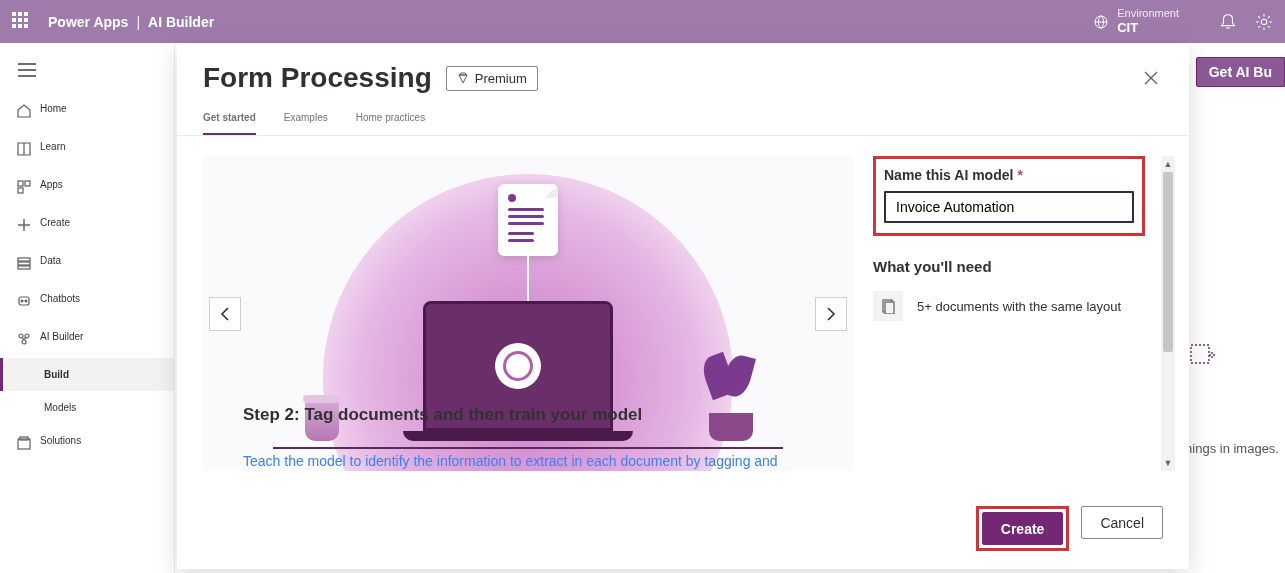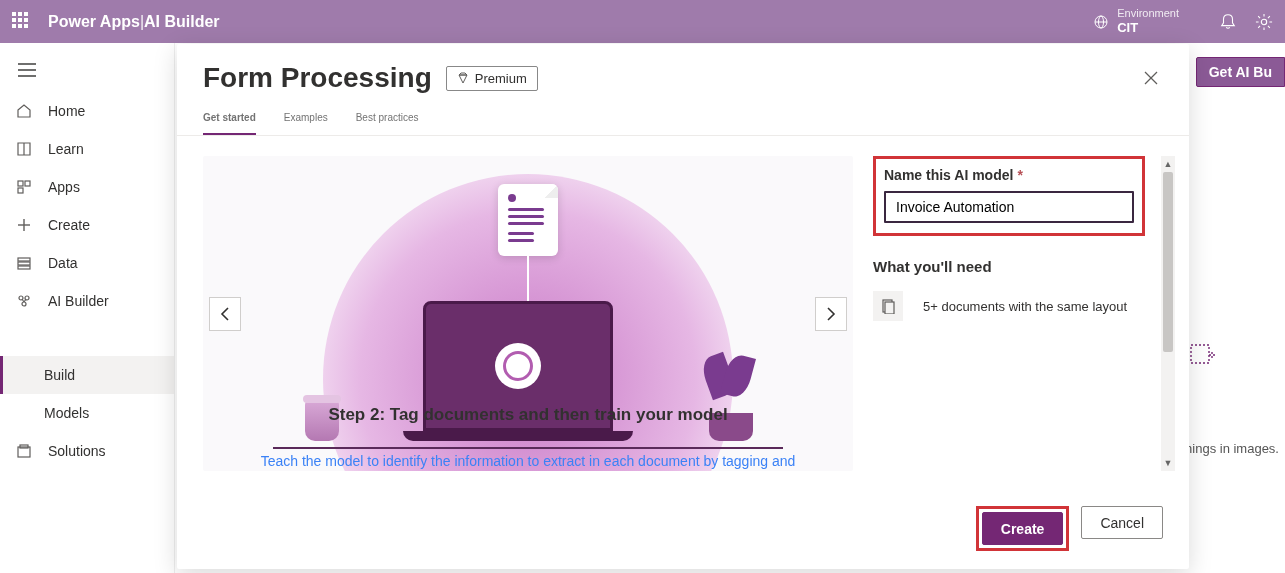--- a/index.html
+++ b/index.html
@@ -2,40 +2,40 @@
 <html><head>
   <meta charset="utf-8">
   <style>
     * { box-sizing: border-box; margin: 0; padding: 0; }
     body { font-family: 'Segoe UI', Tahoma, sans-serif; font-size: 14px; color: #323130; background: #fff; overflow: hidden; width: 1285px; height: 573px; position: relative; }
     
     
     .topbar { height: 43px; background: #9f7bab; display: flex; align-items: center; color: #fff; padding: 0 12px; }
     .app-launcher { width: 20px; height: 20px; display: grid; grid-template-columns: repeat(3, 4px); grid-template-rows: repeat(3, 4px); gap: 2px; margin-right: 16px; cursor: pointer; }
     .app-launcher span { background: #fff; }
-    .brand { font-size: 16px; font-weight: 600; display: flex; align-items: center; }
+    .brand { font-size: 14px; font-weight: 600; display: flex; align-items: center; gap: 8px; }
     .brand .sep { font-weight: 400; opacity: 0.9; }
     .search-wrap { flex: 0 0 470px; margin-left: 190px; }
     .search { height: 30px; background: rgba(255,255,255,0.45); border: none; border-radius: 2px; display: flex; align-items: center; padding: 0 12px; color: #4a3b52; }
     .search svg { width: 14px; height: 14px; margin-right: 8px; }
     .search input { border: none; background: transparent; outline: none; flex: 1; font-size: 14px; color: #4a3b52; }
     .search input::placeholder { color: #5a4762; }
     .env { margin-left: auto; display: flex; align-items: center; gap: 8px; font-size: 12px; line-height: 1.2; }
     .env .env-icon { width: 16px; height: 16px; }
     .topbar-actions { display: flex; align-items: center; gap: 18px; margin-left: 40px; }
     .topbar-actions svg { width: 18px; height: 18px; cursor: pointer; }
     
     
     .main { display: flex; height: calc(100% - 43px); position: relative; }
     .sidebar { width: 175px; border-right: 1px solid #eee; background: #fff; padding-top: 8px; }
     .hamburger { padding: 12px 18px; cursor: pointer; }
     .hamburger svg { width: 18px; height: 14px; }
-    .nav-item { display: flex; align-items: flex-end; gap: 16px; padding: 11px 16px; cursor: pointer; font-size: 14px; color: #323130; }
+    .nav-item { display: flex; align-items: flex-start; gap: 8px; padding: 11px 16px; cursor: pointer; font-size: 10px; color: #323130; }
     .nav-item.sub { padding-left: 44px; }
-    .nav-item.active { border-left: 3px solid #742774; background: #f3f2f1; padding-left: 41px; font-weight: 400; margin-top: 36px; }
+    .nav-item.active { border-left: 3px solid #742774; background: #f3f2f1; padding-left: 41px; font-weight: 700; }
     .nav-item svg { width: 16px; height: 16px; flex-shrink: 0; }
     .nav-text { color: #323130; }
     
     .content-bg { flex: 1; position: relative; overflow: hidden; }
     .get-ai-btn { position: absolute; right: 0; top: 14px; background: #8b5a96; color: #fff; border: 1px solid #742774; font-size: 14px; font-weight: 600; padding: 6px 12px; border-radius: 2px 0 0 2px; cursor: pointer; }
     .bg-text { position: absolute; right: 6px; top: 398px; font-size: 13px; color: #555; }
     .bg-decor { position: absolute; right: 68px; top: 298px; width: 30px; height: 30px; }
     
     
     .dialog { position: absolute; left: 177px; top: 44px; width: 1012px; height: 525px; background: #fff; box-shadow: 0 6px 24px rgba(0,0,0,0.15); display: flex; flex-direction: column; border-radius: 2px; }
@@ -70,37 +70,37 @@
     .gear-inner { position: absolute; inset: 8px; border: 3px solid #b25db0; border-radius: 50%; }
     .base { width: 230px; height: 10px; background: #4a1a4a; border-radius: 0 0 10px 10px; margin-left: -20px; }
     .plant { position: absolute; right: 100px; bottom: 30px; }
     .pot { width: 44px; height: 28px; background: #8a4a8a; border-radius: 0 0 10px 10px; }
     .leaves { position: absolute; bottom: 26px; left: -4px; width: 52px; height: 60px; }
     .leaf { position: absolute; width: 26px; height: 42px; background: #7a3b8f; border-radius: 50% 0 50% 0; }
     .cup { position: absolute; left: 102px; bottom: 30px; width: 34px; height: 40px; background: linear-gradient(#d8a8d6, #b478b2); border-radius: 4px 4px 10px 10px; }
     .lid { position: absolute; top: -6px; left: -2px; width: 38px; height: 8px; background: #e4c4e2; border-radius: 4px; }
     .shelf { position: absolute; left: 70px; right: 70px; bottom: 22px; height: 2px; background: #5a2a5a; }
     
-    .step-caption { position: absolute; left: 0; right: 0; bottom: -6px; text-align: center; padding: 8px 40px; }
+    .step-caption { position: absolute; left: 0; right: 0; bottom: -6px; text-align: left; padding: 8px 40px; }
     .step-title { font-size: 17px; font-weight: 600; color: #323130; margin-bottom: 2px; }
     .step-desc { font-size: 14px; color: #3b82f6; margin-top: 28px; }
     
     .scrollbar { width: 14px; height: 315px; margin-left: auto; background: #f3f2f1; position: relative; }
     .scroll-arrow { position: absolute; left: 2px; width: 10px; height: 12px; display: flex; align-items: center; justify-content: center; color: #666; font-size: 9px; }
     .scroll-arrow.up { top: 2px; }
     .scroll-arrow.down { bottom: 2px; }
     .thumb { position: absolute; left: 2px; top: 16px; width: 10px; height: 180px; background: #c8c6c4; border-radius: 2px; }
     
     .form-col { width: 296px; padding: 0 4px 0 20px; }
     .highlight-box { border: 3px solid #d13438; padding: 8px 8px 10px 8px; margin-bottom: 22px; }
     .label-row { font-size: 14px; font-weight: 600; margin-bottom: 8px; display: flex; align-items: center; }
     .req { color: #b64f55; margin-left: 4px; }
     .name-input { width: 100%; border: 2px solid #3a2740; border-radius: 1px; padding: 6px 10px; font-size: 14px; font-family: inherit; outline: none; }
     .need-title { font-size: 15px; font-weight: 600; margin-bottom: 16px; }
-    .need-row { display: flex; align-items: center; gap: 20px; }
+    .need-row { display: flex; align-items: center; gap: 14px; }
     .need-icon { width: 30px; height: 30px; background: #f3f2f1; display: flex; align-items: center; justify-content: center; }
     .need-icon svg { width: 16px; height: 16px; }
     .need-text { font-size: 13px; color: #323130; }
     
     .dialog-footer { padding: 14px 26px 18px 26px; display: flex; justify-content: flex-end; gap: 12px; }
     .btn { height: 33px; padding: 0 18px; font-size: 14px; border-radius: 2px; cursor: pointer; font-family: inherit; }
     .btn-primary-wrap { border: 3px solid #d13438; padding: 3px; }
     .btn-primary { background: #742774; color: #fff; border: 1px solid #742774; font-weight: 600; }
     .btn-secondary { background: #fff; color: #323130; border: 1px solid #8a8886; }
   </style>
@@ -187,20 +187,28 @@
     <div class="nav-item">
       <svg viewBox="0 0 16 16" fill="none" stroke="#605e5c" stroke-width="1.2">
           <rect x="2" y="3" width="12" height="3"></rect>
           <rect x="2" y="7" width="12" height="3"></rect>
           <rect x="2" y="11" width="12" height="3"></rect>
         </svg>
       <span class="nav-text">Data</span>
     </div>
     <div class="nav-item">
       <svg viewBox="0 0 16 16" fill="none" stroke="#605e5c" stroke-width="1.2">
+          <rect x="3" y="4" width="10" height="8" rx="2"></rect>
+          <circle cx="6" cy="8" r="1" fill="#605e5c"></circle>
+          <circle cx="10" cy="8" r="1" fill="#605e5c"></circle>
+        </svg>
+      <span class="nav-text">Chatbots</span>
+    </div>
+    <div class="nav-item">
+      <svg viewBox="0 0 16 16" fill="none" stroke="#605e5c" stroke-width="1.2">
           <circle cx="5" cy="5" r="2"></circle>
           <circle cx="11" cy="5" r="2"></circle>
           <circle cx="8" cy="11" r="2"></circle>
           <line x1="6" y1="6" x2="8" y2="9"></line>
           <line x1="10" y1="6" x2="8" y2="9"></line>
         </svg>
       <span class="nav-text">AI Builder</span>
     </div>
     <div class="nav-item sub active">
       <span class="nav-text">Build</span>
@@ -242,21 +250,21 @@
       <svg viewBox="0 0 14 14" stroke="#605e5c" stroke-width="1.2">
           <line x1="1" y1="1" x2="13" y2="13"></line>
           <line x1="13" y1="1" x2="1" y2="13"></line>
         </svg>
     </div>
   </div>
 
   <div class="tabs">
     <div class="tab active">Get started</div>
     <div class="tab">Examples</div>
-    <div class="tab">Best practices</div>
+    <div class="tab">Home practices</div>
   </div>
 
   <div class="dialog-body">
     <div class="carousel">
       <div class="illus">
         <div class="arc"></div>
         <div class="doc">
           <div class="doc-dot"></div>
           <div class="doc-line" style="top:24px;width:36px"></div>
           <div class="doc-line" style="top:31px;width:36px"></div>

